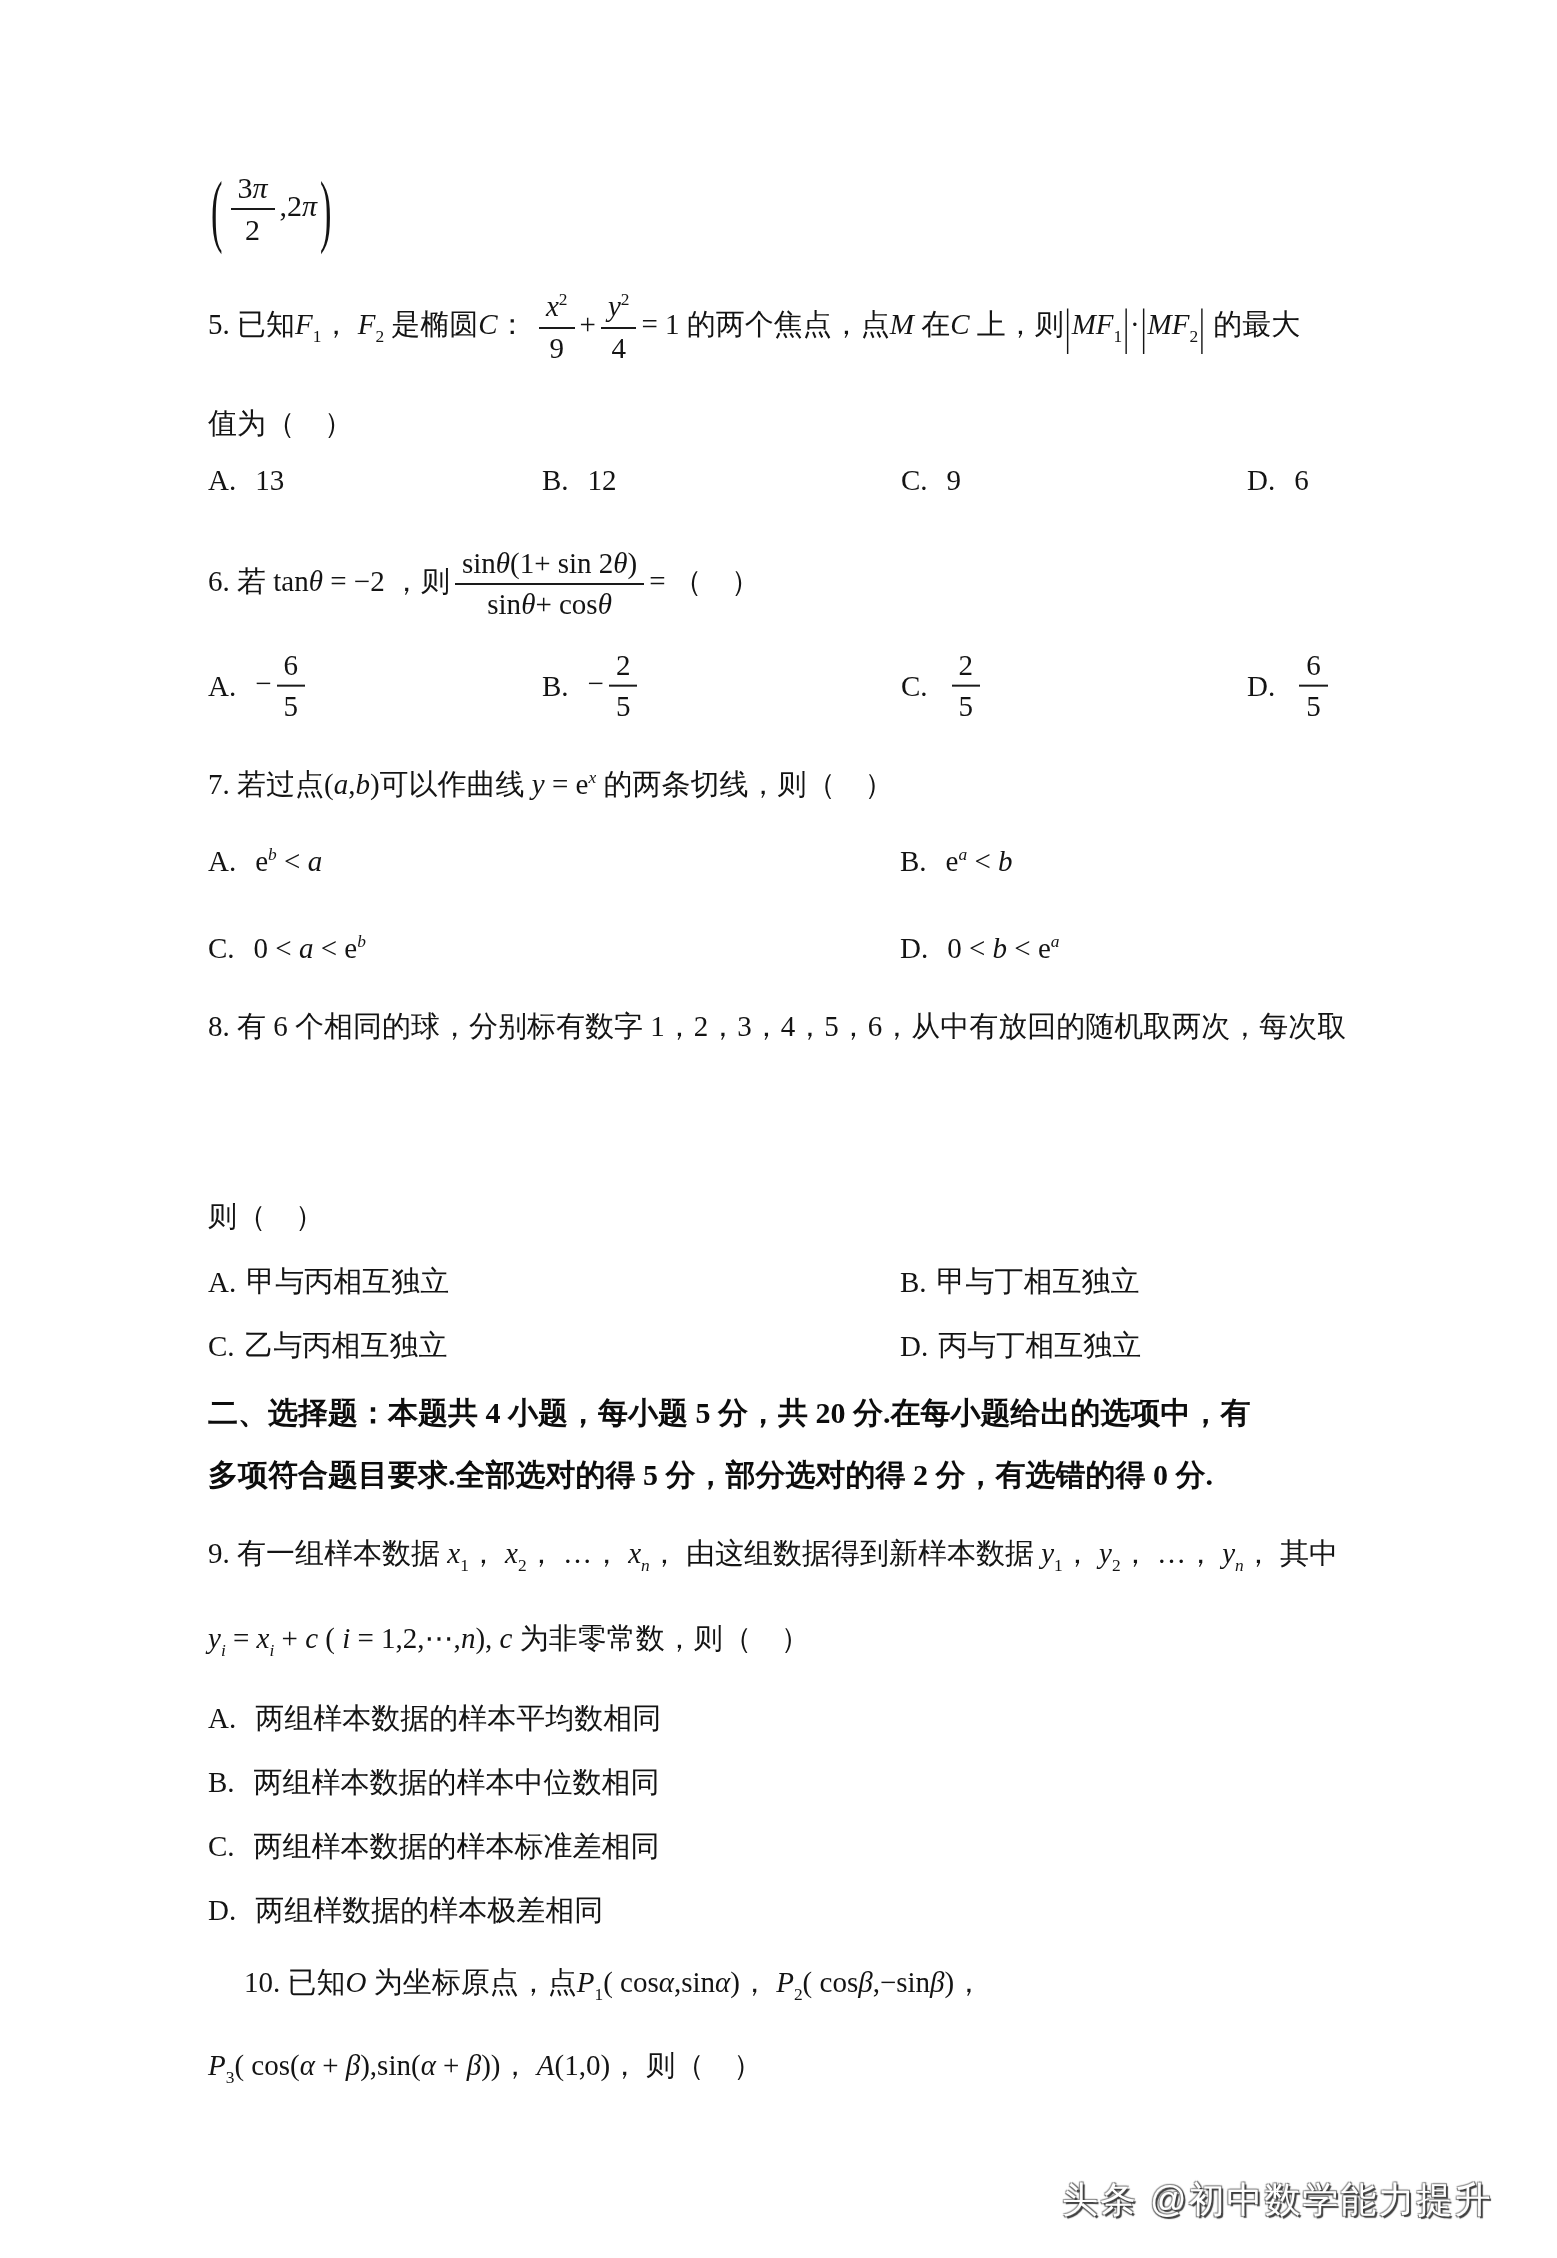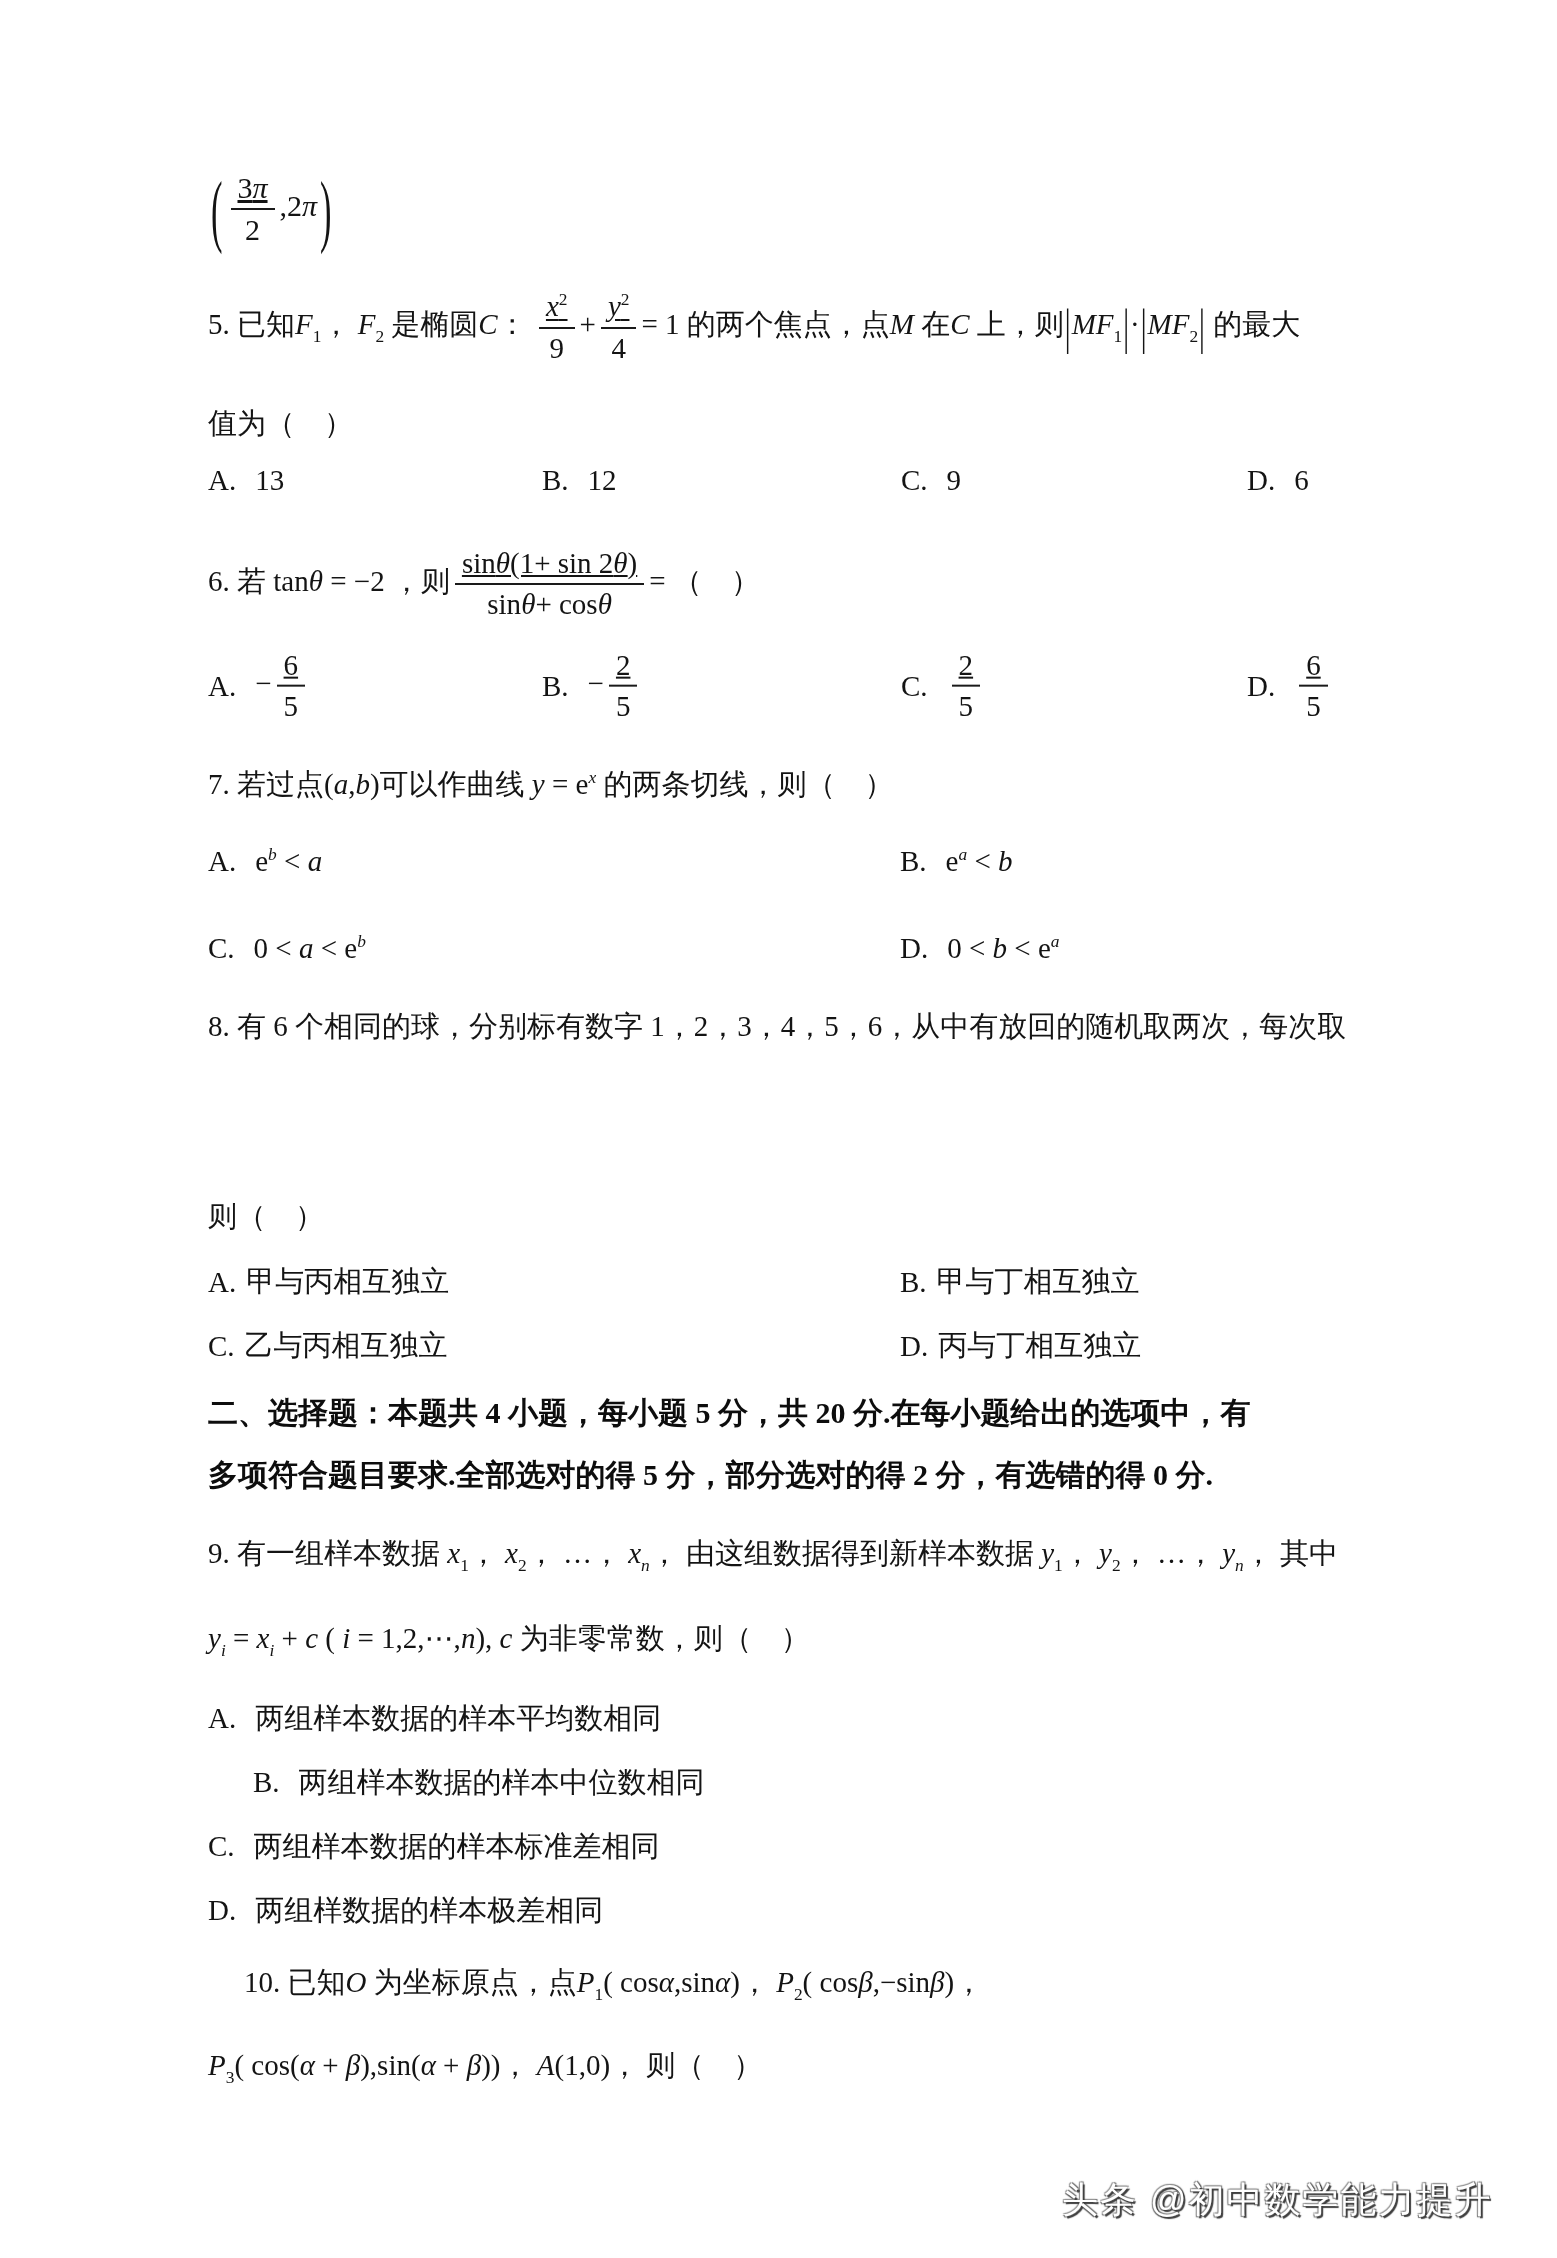--- a/index.html
+++ b/index.html
@@ -8,21 +8,21 @@
     position:relative; width:1557px; height:2258px; background:#fff;
     font-family:"Liberation Serif","DejaVu Serif",serif;
     color:#141414; font-size:29px; overflow:hidden;
   }
   .line { position:absolute; left:208px; white-space:nowrap; }
   .it { font-style:italic; }
   sub { font-size:0.60em; vertical-align:-0.45em; }
   sup { font-size:0.60em; vertical-align:0.65em; }
   .frac { display:inline-flex; flex-direction:column; align-items:center;
           vertical-align:middle; margin:0 5px; line-height:1.15; text-align:center; }
-  .fnum { display:block; padding:0 7px 3px; border-bottom:2px solid #1a1a1a;text-decoration:underline; }
+  .fnum { display:block; padding:0 7px 3px; border-bottom:2px solid #1a1a1a; }
   .fden { display:block; padding:3px 7px 0; }
   .bigp { display:inline-block; transform:scaleY(2.35); transform-origin:center;
           font-size:1.15em; vertical-align:middle; margin:0 3px; font-weight:400; }
   .tbar { display:inline-block; transform:scaleY(1.75); transform-origin:center;
           vertical-align:-0.08em; margin:0 1px; }
   .optrow { position:absolute; left:208px; width:1290px; }
   .opt { position:absolute; top:50%; transform:translateY(-50%);
          display:flex; align-items:center; white-space:nowrap; }
   .olab { margin-right:19px; }
   .hdr { font-weight:bold; font-size:30px; color:#0d0d0d; }
@@ -151,21 +151,21 @@
         <span>丙与丁相互独立</span>
       </span>
   </div>
 
   <div class="line hdr" style="top:1392px; line-height:42px;">二、选择题：本题共 4 小题，每小题 5 分，共 20 分.在每小题给出的选项中，有</div>
   <div class="line hdr" style="top:1454px; line-height:42px;">多项符合题目要求.全部选对的得 5 分，部分选对的得 2 分，有选错的得 0 分.</div>
 
   <div class="line" style="top:1530px; line-height:46px;">9. 有一组样本数据 <span class="it">x</span><sub>1</sub>， <span class="it">x</span><sub>2</sub>， …， <span class="it">x</span><sub class="it">n</sub>， 由这组数据得到新样本数据 <span class="it">y</span><sub>1</sub>， <span class="it">y</span><sub>2</sub>， …， <span class="it">y</span><sub class="it">n</sub>， 其中</div>
   <div class="line" style="top:1614px; line-height:48px;"><span class="it">y</span><sub class="it">i</sub> = <span class="it">x</span><sub class="it">i</sub> + <span class="it">c</span> ( <span class="it">i</span> = 1,2,⋯,<span class="it">n</span>), <span class="it">c</span> 为非零常数，则（　）</div>
   <div class="line" style="top:1698px; line-height:40px;"><span class="olab">A.</span><span>两组样本数据的样本平均数相同</span></div>
-  <div class="line" style="top:1762px; line-height:40px;margin-left:45px;"><span class="olab">B.</span><span>两组样本数据的样本中位数相同</span></div>
+  <div class="line" style="top:1762px; line-height:40px;"><span class="olab">B.</span><span>两组样本数据的样本中位数相同</span></div>
   <div class="line" style="top:1826px; line-height:40px;"><span class="olab">C.</span><span>两组样本数据的样本标准差相同</span></div>
   <div class="line" style="top:1890px; line-height:40px;"><span class="olab">D.</span><span>两组样数据的样本极差相同</span></div>
 
   <div class="line" style="top:1956px; line-height:52px;margin-left:36px;">10. 已知<span class="it">O</span> 为坐标原点，点<span class="it">P</span><sub>1</sub>( cos<span class="it">α</span>,sin<span class="it">α</span>)， <span class="it">P</span><sub>2</sub>( cos<span class="it">β</span>,−sin<span class="it">β</span>)，</div>
   <div class="line" style="top:2036px; line-height:58px;"><span class="it">P</span><sub>3</sub>( cos(<span class="it">α</span> + <span class="it">β</span>),sin(<span class="it">α</span> + <span class="it">β</span>))， <span class="it">A</span>(1,0)， 则（　）</div>
 
   <div class="watermark">头条 @初中数学能力提升</div>
 
 </div>
 

